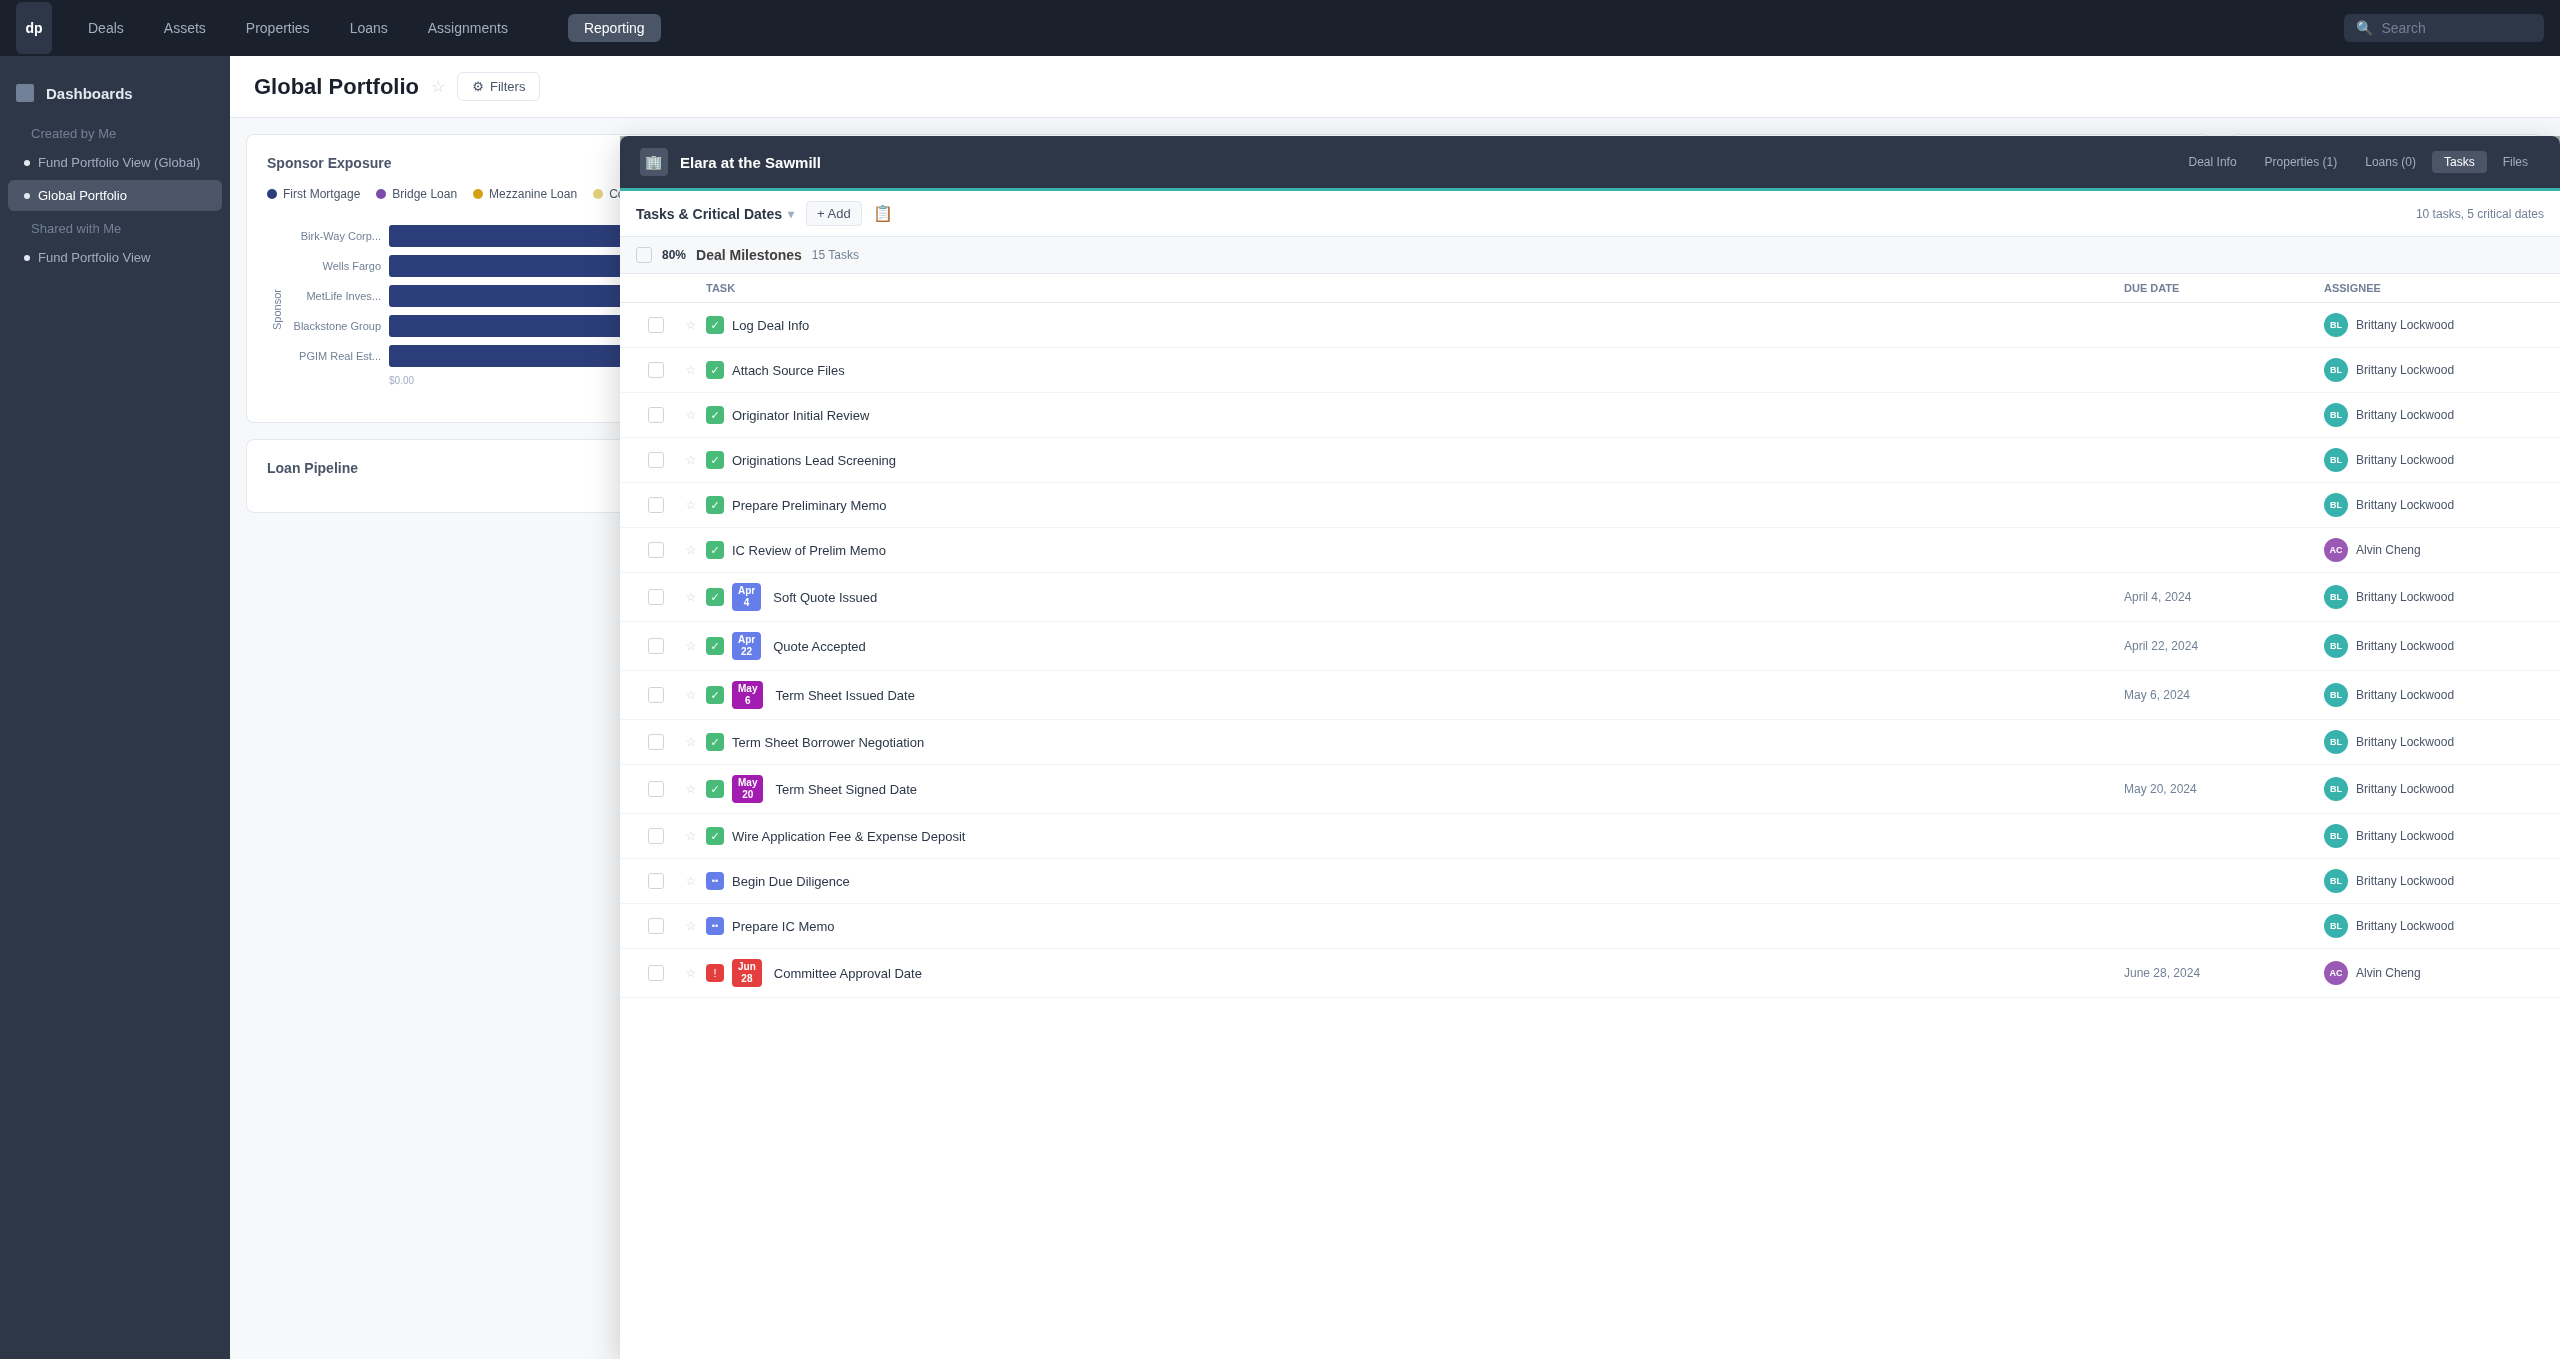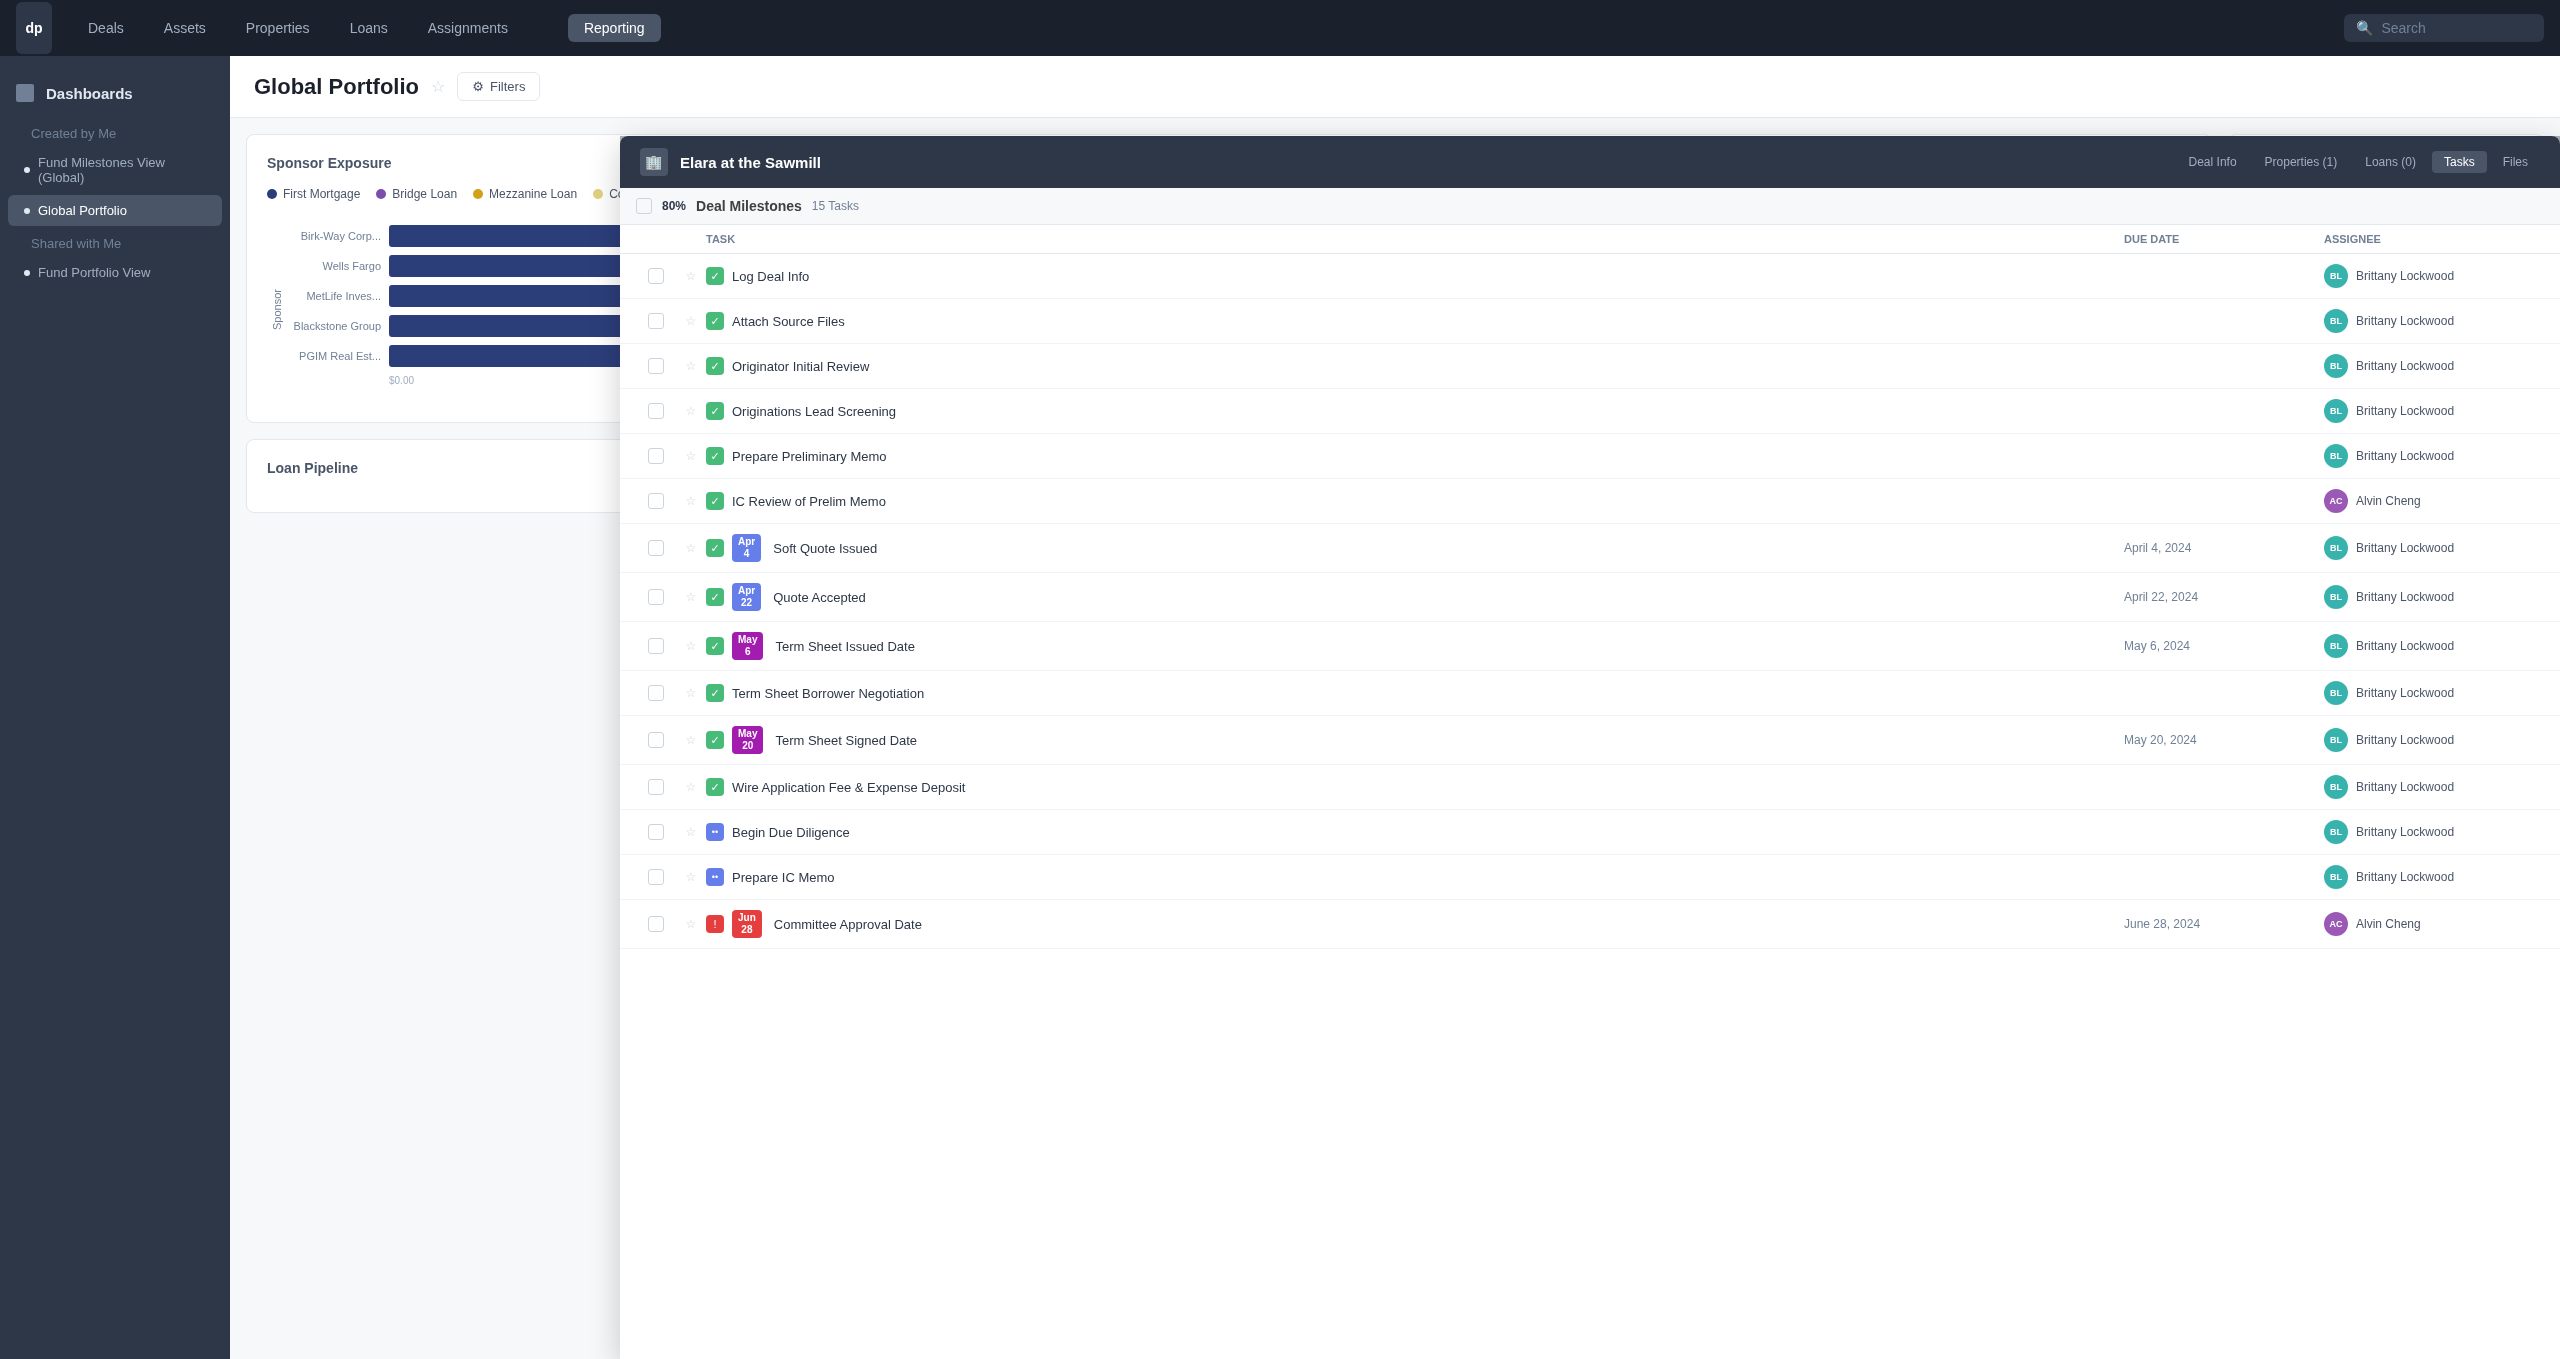--- a/index.html
+++ b/index.html
@@ -489,21 +489,21 @@
 <div class="app-body">
 
   <aside class="sidebar">
     <div class="sidebar-header">
       <span style="width:18px;height:18px;background:#718096;border-radius:2px;display:inline-block;flex-shrink:0;"></span>
       <span>Dashboards</span>
     </div>
     <div class="sidebar-section-label">Created by Me</div>
     <div class="sidebar-item">
       <div class="dot"></div>
-      <span>Fund Milestones View (Global)</span>
+      <span>Fund Portfolio View (Global)</span>
     </div>
     <div class="sidebar-item active">
       <div class="dot"></div>
       <span>Global Portfolio</span>
     </div>
     <div class="sidebar-section-label">Shared with Me</div>
     <div class="sidebar-item">
       <div class="dot"></div>
       <span>Fund Portfolio View</span>
     </div>
@@ -628,20 +628,33 @@
           <span class="modal-title">Elara at the Sawmill</span>
           <div class="modal-tabs">
             <div class="modal-tab">Deal Info</div>
             <div class="modal-tab">Properties (1)</div>
             <div class="modal-tab">Loans (0)</div>
             <div class="modal-tab active">Tasks</div>
             <div class="modal-tab">Files</div>
           </div>
         </div>
 
+        <div class="tasks-toolbar teal-border-top">
+          <div class="tasks-title">
+            <span>Tasks &amp; Critical Dates</span>
+            <span style="color:#a0aec0;font-size:12px;">▾</span>
+          </div>
+          <button class="add-btn">+ Add</button>
+          <div style="display:flex;align-items:center;gap:6px;">
+            <span style="color:#718096;">📋</span>
+          </div>
+          <div class="tasks-meta">
+            <span>10 tasks, 5 critical dates</span>
+          </div>
+        </div>
 
         <div class="tasks-content">
 
           <div class="milestone-header">
             <div class="checkbox-col">
               <div style="width:16px;height:16px;border:1px solid #cbd5e0;border-radius:3px;"></div>
             </div>
             <span class="progress-circle">80%</span>
             <span class="milestone-title">Deal Milestones</span>
             <span class="tasks-count">15 Tasks</span>

